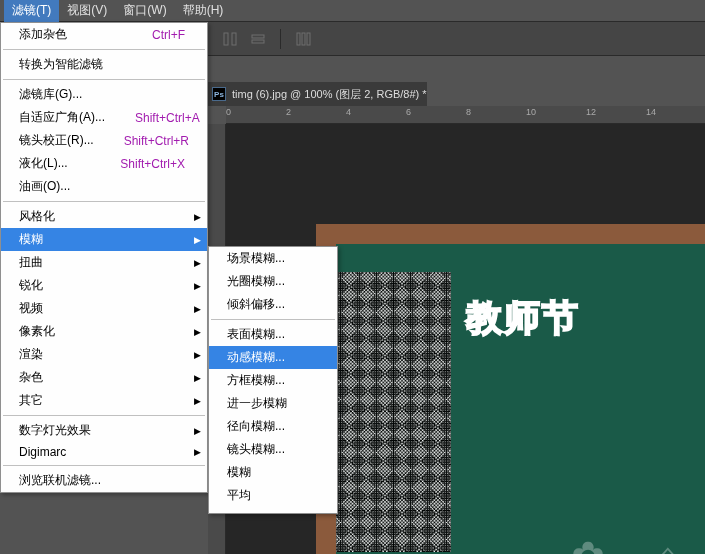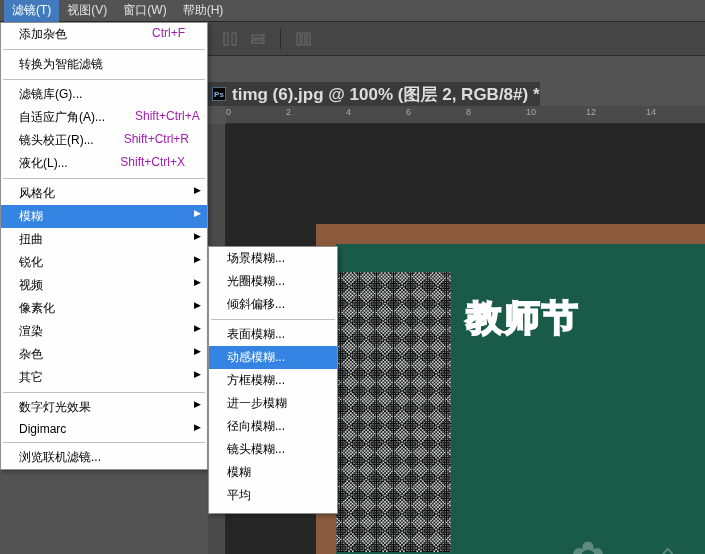--- a/index.html
+++ b/index.html
@@ -8,31 +8,31 @@
 .menubar { background: #535353; height: 22px; display: flex; align-items: center; padding-left: 4px; border-bottom: 1px solid #2a2a2a; }
 .menubar-item { color: #e0e0e0; font-size: 12px; padding: 3px 8px; cursor: default; }
 .menubar-item.active { background: #427abe; color: #fff; }
 
 .toolbar { background: #454545; height: 34px; border-bottom: 1px solid #2a2a2a; display: flex; align-items: center; padding-left: 220px; gap: 8px; }
 .tool-icon { width: 20px; height: 20px; opacity: 0.4; display: flex; align-items: center; justify-content: center; }
 .tool-icon svg { stroke: #aaa; fill: none; }
 .tool-sep { width: 1px; height: 20px; background: #2a2a2a; margin: 0 4px; }
 
 .dropdown { position: absolute; background: #fefefe; border: 1px solid #8f8f8f; font-size: 12px; color: #000; box-shadow: 2px 2px 4px rgba(0,0,0,0.3); }
-.dropdown-item { display: flex; justify-content: space-between; padding: 3px 22px 3px 18px; white-space: nowrap; cursor: default; position: relative; }
+.dropdown-item { display: flex; justify-content: space-between; align-items: center; padding: 3px 22px 3px 18px; white-space: nowrap; cursor: default; position: relative; }
 .dropdown-item.highlight { background: #3584e4; color: #fff; }
 .dropdown-item .shortcut { margin-left: 30px; color: #a21caf; }
 .dropdown-sep { height: 1px; background: #c0c0c0; margin: 3px 2px; }
 .sub-arrow { position: absolute; right: 6px; font-size: 9px; }
 
 .menu1 { top: 22px; left: 0; width: 208px; }
 .menu2 { top: 246px; left: 208px; width: 130px; }
 .doc-tab-bar { position: absolute; top: 82px; left: 208px; height: 24px; display: flex; align-items: center; background: #3a3a3a; padding-left: 4px; }
 .doc-icon { width: 14px; height: 14px; background: #000000; border: 1px solid #4a6a8c; margin-right: 6px; display: flex; align-items: center; justify-content: center; color: #8cb4dc; font-size: 8px; font-weight: bold; }
-.doc-title { color: #ddd; font-size: 17px; font-weight: bold; }
+.doc-title { color: #ddd; font-size: 11px; }
 
 .ruler-h { position: absolute; top: 106px; left: 226px; right: 0; height: 18px; background: #4a4a4a; border-bottom: 1px solid #2a2a2a; display: flex; color: #aaa; font-size: 9px; align-items: flex-start; padding-top: 1px; overflow: hidden; }
 .ruler-h span { width: 60px; flex-shrink: 0; }
 .ruler-v { position: absolute; top: 124px; left: 208px; width: 18px; bottom: 0; background: #4a4a4a; border-right: 1px solid #2a2a2a; }
 
 .canvas-area { position: absolute; top: 124px; left: 226px; right: 0; bottom: 0; background: #262626; overflow: hidden; }
 .canvas-img { position: absolute; top: 100px; left: 90px; width: 500px; height: 380px; background: #8b5a3c; padding: 20px; }
 .chalkboard { width: 100%; height: 100%; background: #1a5a48; position: relative; overflow: hidden; }
 .chalk-text { position: absolute; top: 50px; left: 130px; color: #fff; font-size: 36px; font-weight: bold; -webkit-text-stroke: 2px #fff; letter-spacing: 2px; }
 .noise-block { position: absolute; top: 28px; left: 0; width: 115px; height: 280px; background-image: repeating-linear-gradient(45deg, #fff 0px, #000 1px, #fff 2px, #000 3px), repeating-linear-gradient(-45deg, #fff 0px, #000 1px, #fff 2px, #000 3px); background-blend-mode: difference; opacity: 0.95; }
@@ -116,20 +116,23 @@
       <span class="shortcut">Shift+Ctrl+A</span>
     </div>
     <div class="dropdown-item">
       <span>镜头校正(R)...</span>
       <span class="shortcut">Shift+Ctrl+R</span>
     </div>
     <div class="dropdown-item">
       <span>液化(L)...</span>
       <span class="shortcut">Shift+Ctrl+X</span>
     </div>
+    <div class="dropdown-item">
+      <span>油画(O)...</span>
+    </div>
     <div class="dropdown-sep"></div>
     <div class="dropdown-item">
       <span>风格化</span>
       <span class="sub-arrow">▶</span>
     </div>
     <div class="dropdown-item highlight">
       <span>模糊</span>
       <span class="sub-arrow">▶</span>
     </div>
     <div class="dropdown-item">

